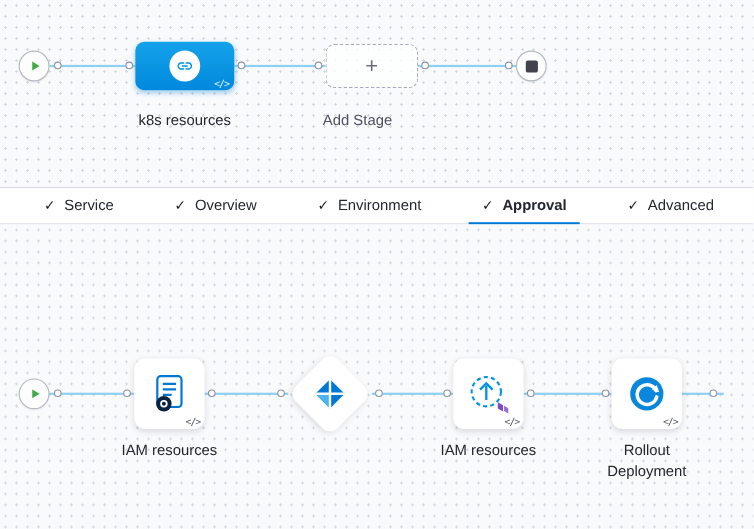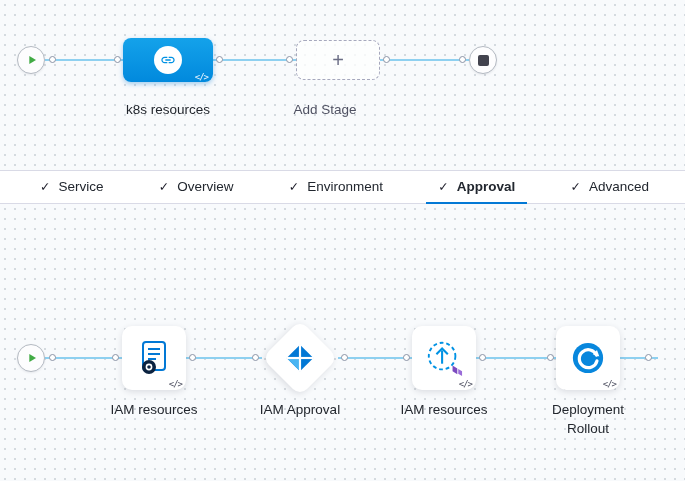--- a/index.html
+++ b/index.html
@@ -170,24 +170,20 @@
     <div class="diamond-wrap" style="left:262px; top:116px;">
       <div class="diamond">
         <svg width="30" height="30" viewBox="0 0 36 36">
           <path d="M18 2 L34 18 L18 34 L2 18 Z" fill="#0278d5"></path>
           <path d="M2 18 L18 34 L18 18 Z" fill="#49b5f2"></path>
           <line x1="18" y1="2" x2="18" y2="34" stroke="#fff" stroke-width="2.6"></line>
           <line x1="2" y1="18" x2="34" y2="18" stroke="#fff" stroke-width="2.6"></line>
         </svg>
       </div>
     </div>
-    <div class="node-label" style="left:230px; top:196px; width:140px;">
-      <div>IAM Approval</div>
-      <div></div>
-    </div>
 
     <div class="step-node" style="left:412px; top:122px;">
       <svg width="38" height="38" viewBox="0 0 40 40">
         <circle cx="18" cy="18" r="14" fill="none" stroke="#0092e4" stroke-width="2" stroke-dasharray="4 3"></circle>
         <line x1="18" y1="26" x2="18" y2="12" stroke="#0092e4" stroke-width="2.2"></line>
         <path d="M12 16 L18 10 L24 16" fill="none" stroke="#0092e4" stroke-width="2.2"></path>
         <path d="M29 28 l5 3 v6 l-5 -3 z" fill="#7c4bc0"></path>
         <path d="M35 31.5 l4 2.4 v5 l-4 -2.4 z" fill="#9a6cd8"></path>
       </svg>
       <span class="code-badge">&lt;/&gt;</span>
@@ -198,18 +194,18 @@
 
     <div class="step-node" style="left:556px; top:122px;">
       <svg width="34" height="34" viewBox="0 0 36 36">
         <circle cx="18" cy="18" r="16" fill="#0887dd"></circle>
         <path d="M27 15 a9.5 9.5 0 1 0 0.5 6" fill="none" stroke="#fff" stroke-width="3.4" stroke-linecap="round"></path>
         <path d="M23 14 L30 16.5 L27.5 9.5 Z" fill="#fff"></path>
       </svg>
       <span class="code-badge">&lt;/&gt;</span>
     </div>
     <div class="node-label" style="left:518px; top:196px; width:140px;">
+      <div>Rollout</div>
       <div>Deployment</div>
-      <div>Rollout</div>
     </div>
 
   </section>
 </div>
 
 </body></html>

